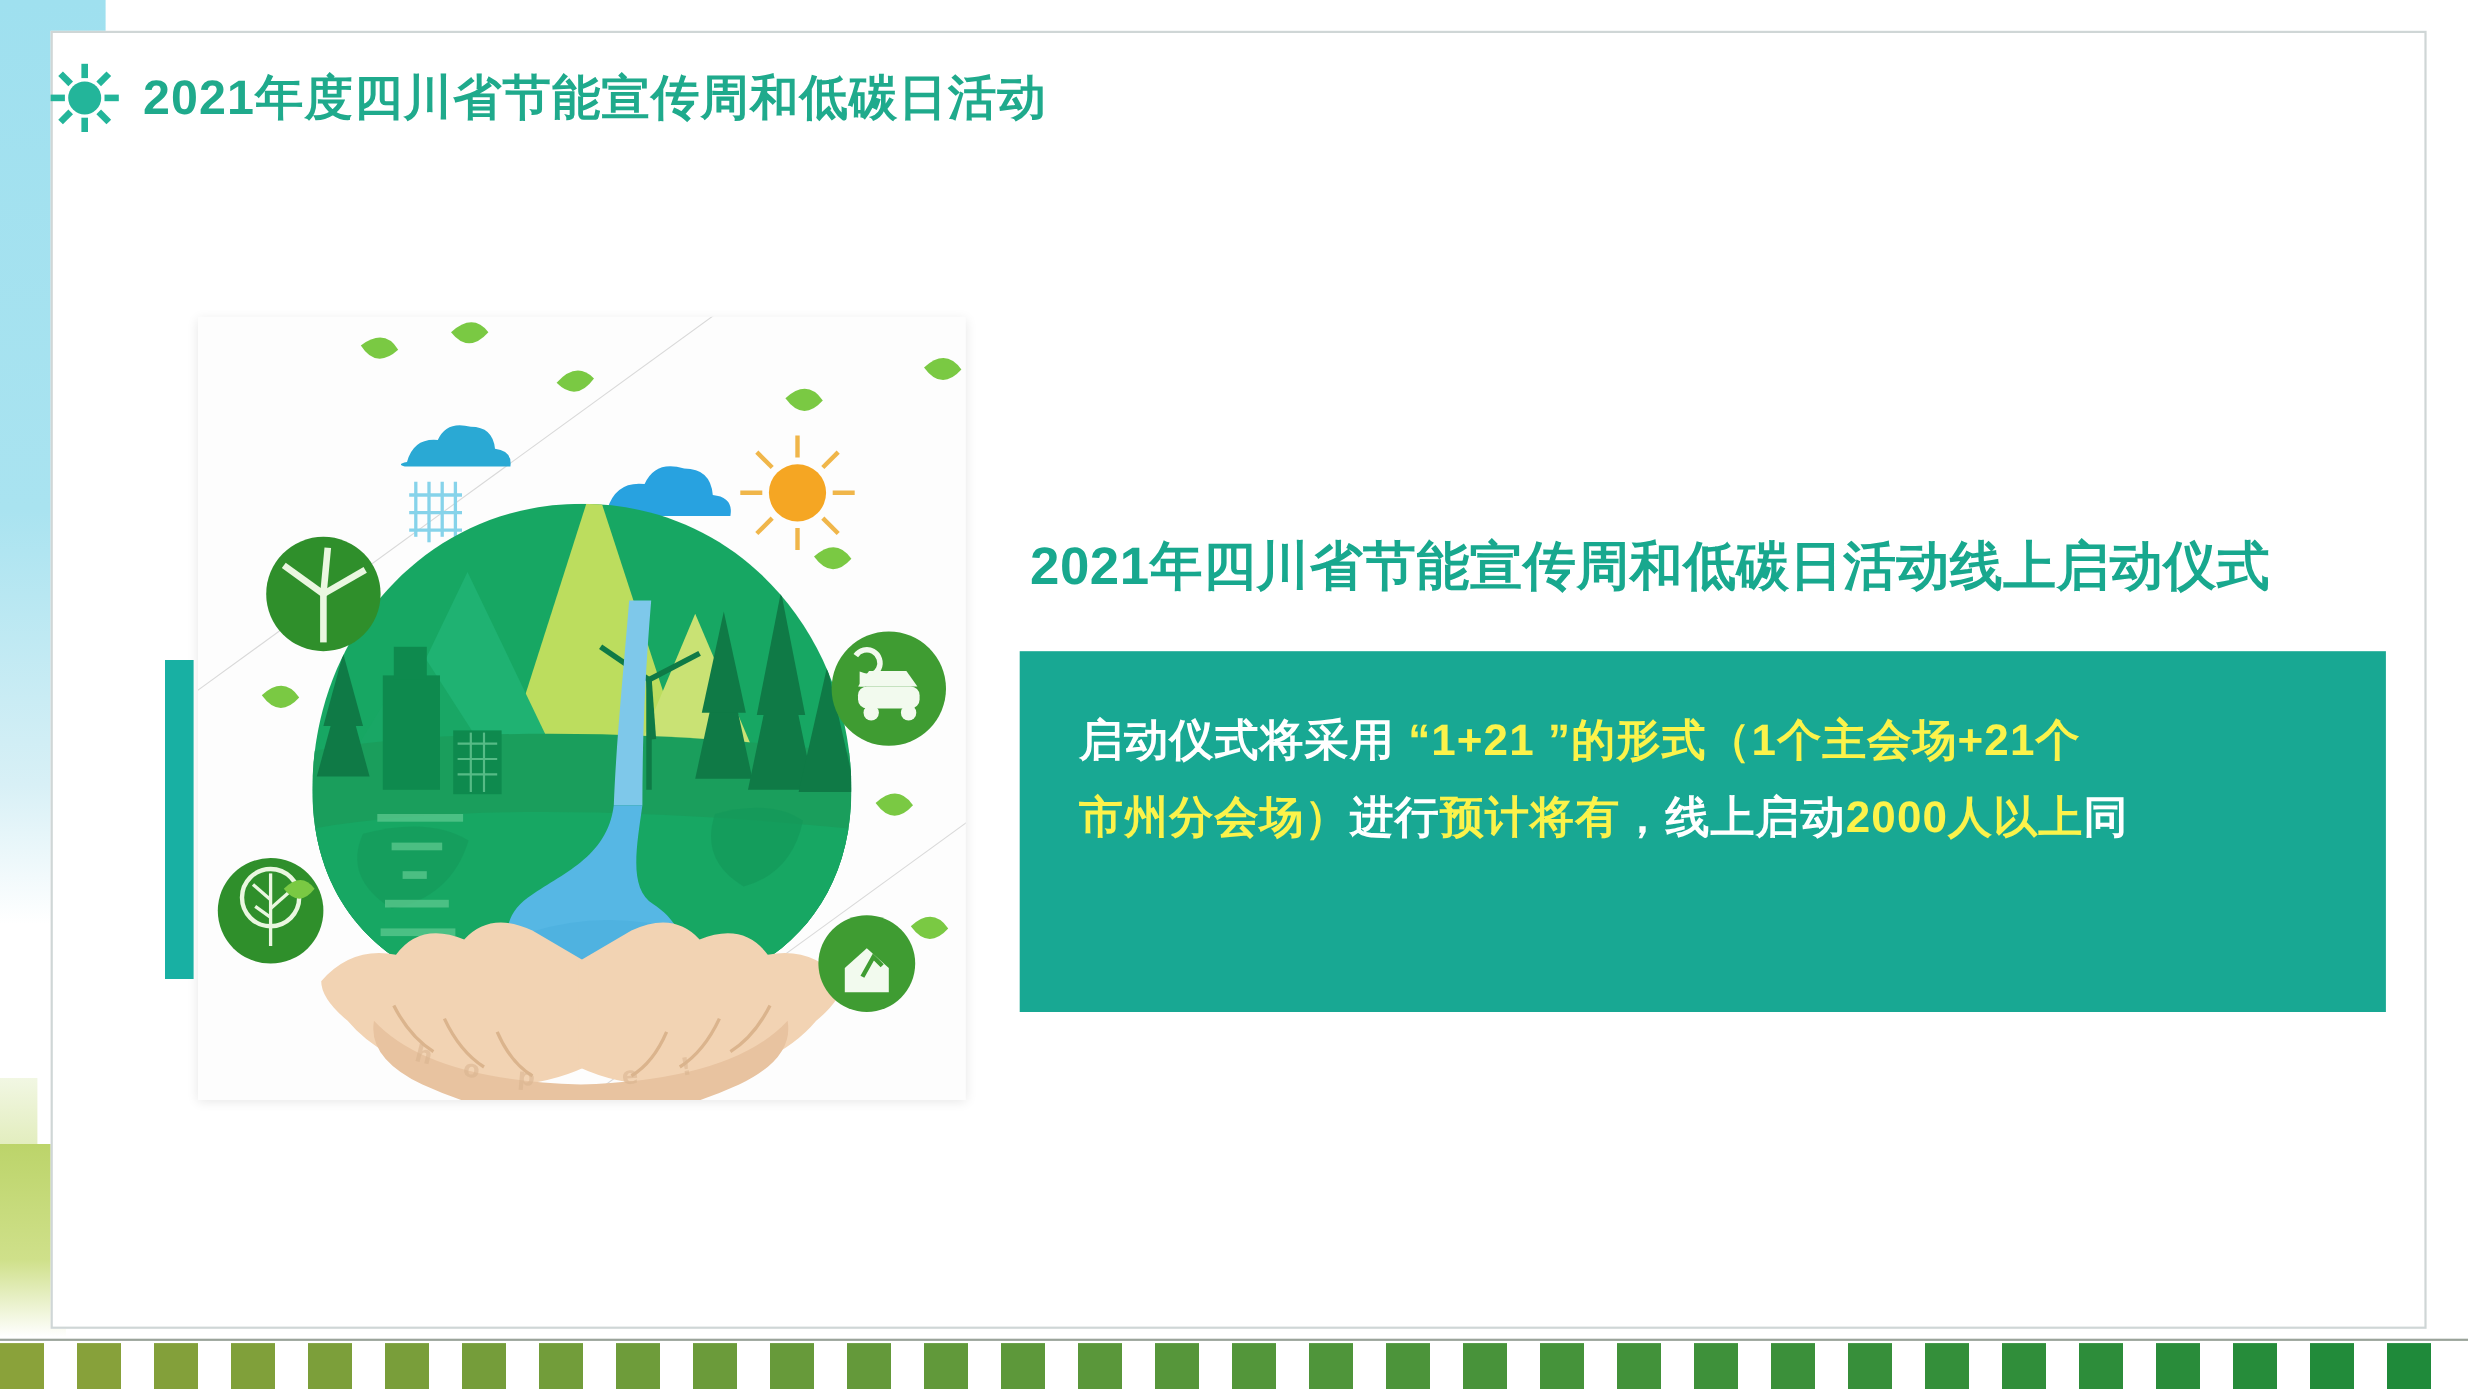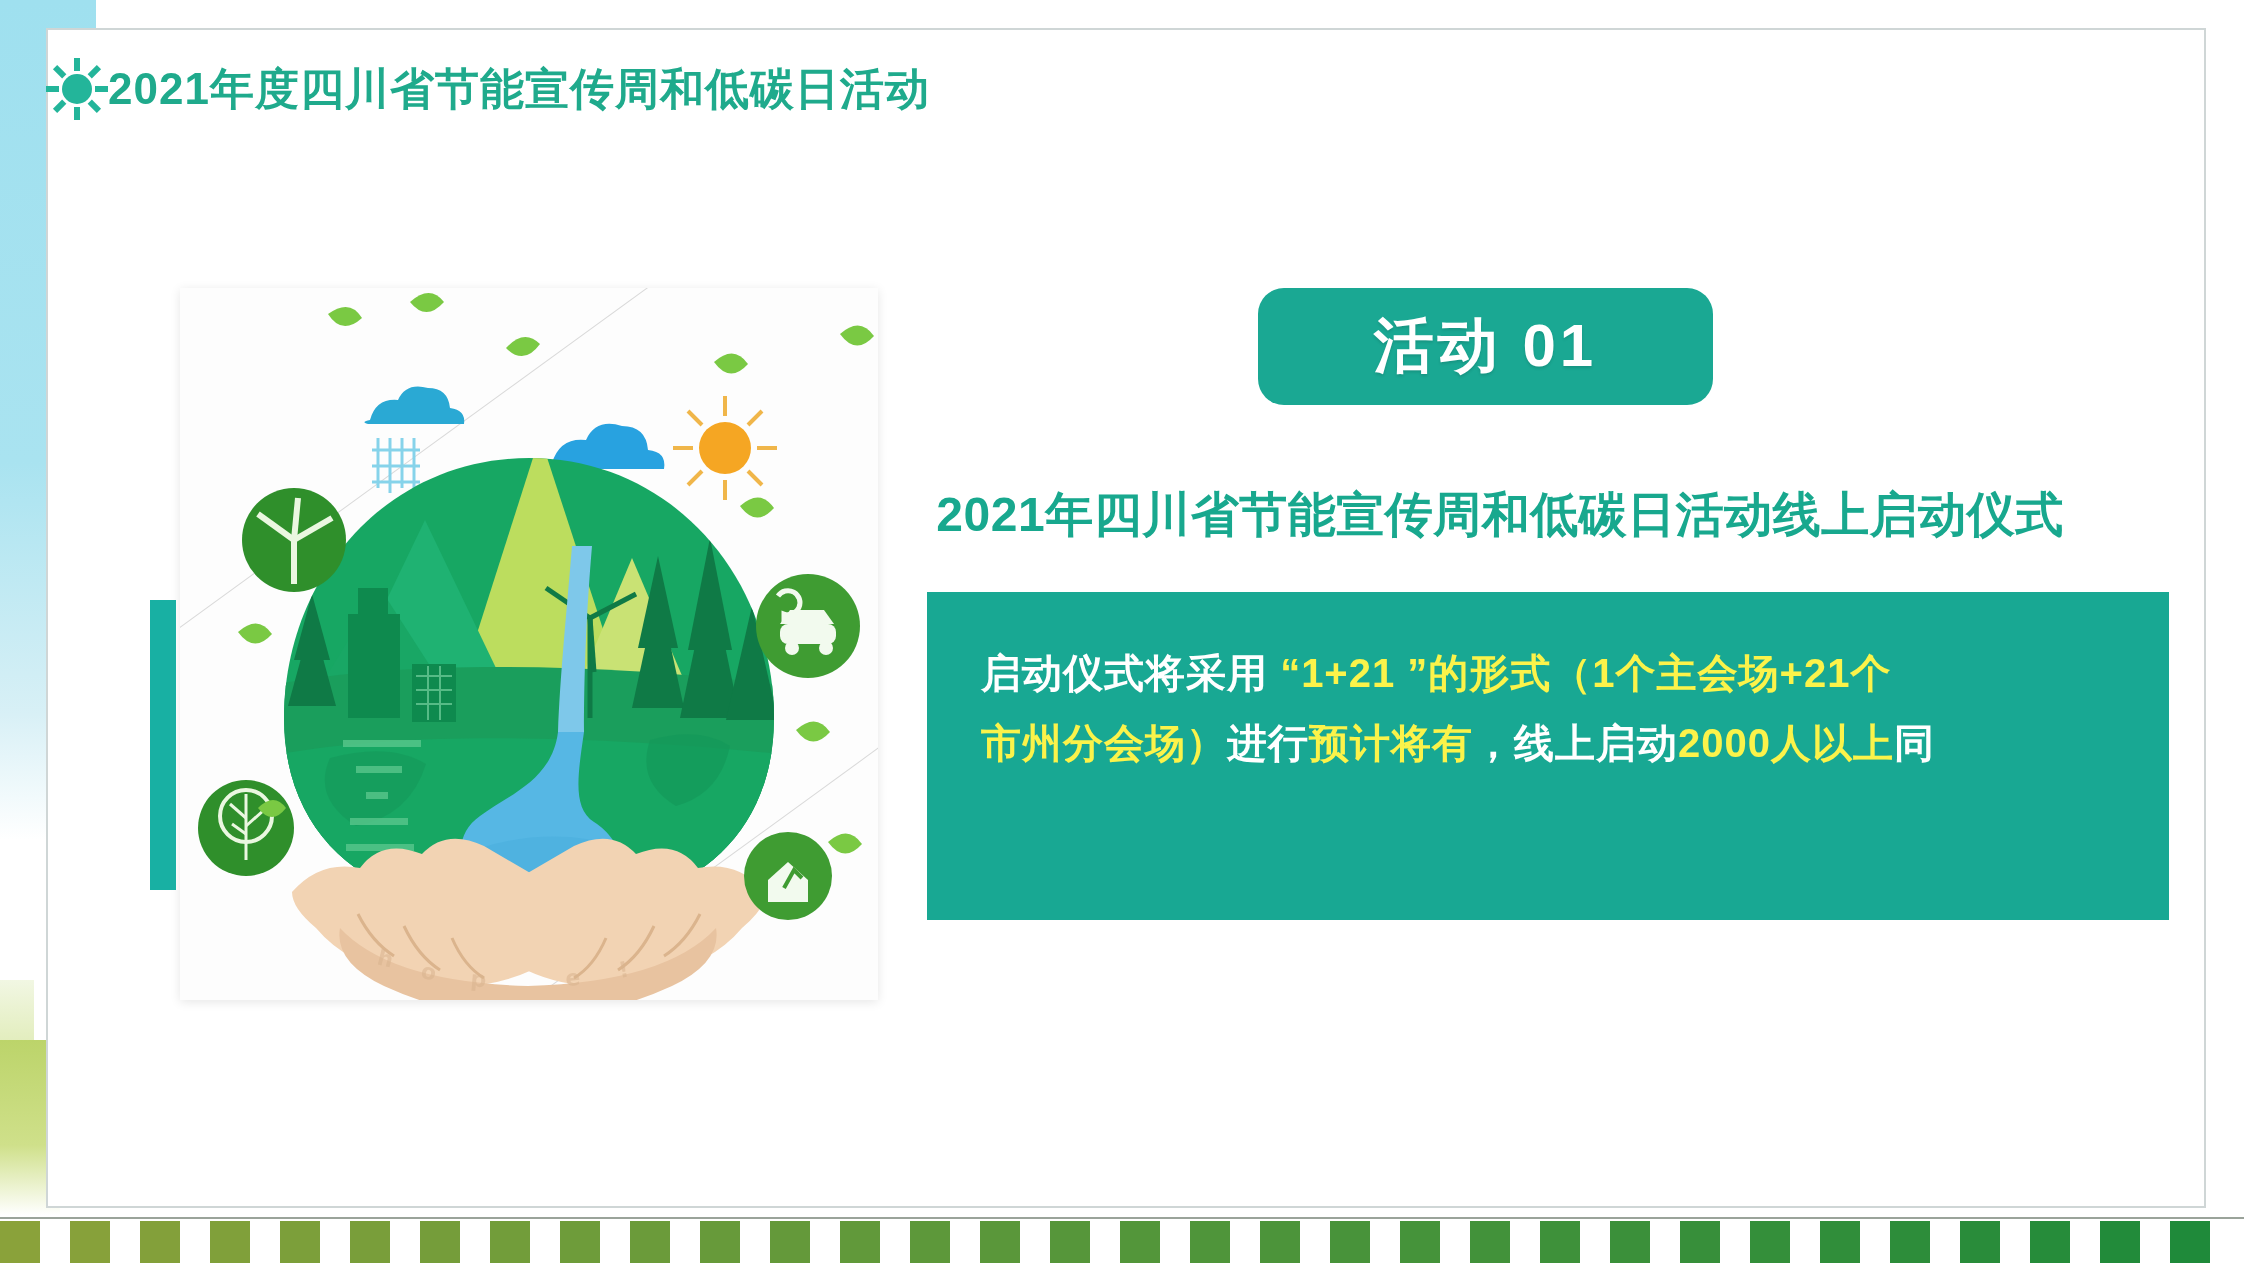--- a/index.html
+++ b/index.html
@@ -24,21 +24,21 @@
     background:linear-gradient(180deg,#eef5dc 0%,#c9dd80 100%);opacity:.8;
   }
 
   
   .card{
     position:absolute;left:46px;top:28px;width:2160px;height:1180px;
     background:#ffffff;border:2px solid #cfd6d6;box-sizing:border-box;
   }
 
   
-  .header{position:absolute;left:46px;top:58px;display:flex;align-items:center;}
+  .header{position:absolute;left:46px;top:58px;display:flex;align-items:center;gap:22px;}
   .sun-icon{width:62px;height:62px;position:relative;flex:none;}
   .sun-icon .core{
     position:absolute;left:16px;top:16px;width:30px;height:30px;border-radius:50%;
     background:#23b59a;
   }
   .sun-icon .ray{position:absolute;left:28px;top:0;width:6px;height:13px;background:#23b59a;
     transform-origin:3px 31px;}
   .page-title{
     font-size:44px;font-weight:bold;color:#1faa8c;letter-spacing:1px;white-space:nowrap;
   }
@@ -288,23 +288,20 @@
         <path d="M78 520 q16-16 28 0 q-14 18 -28 0 z"></path>
         <path d="M616 442 q20-18 34 2 q-18 20 -34 -2 z"></path>
         <path d="M648 554 q20-18 34 2 q-18 20 -34 -2 z"></path>
         <path d="M560 218 q20-18 34 2 q-18 20 -34 -2 z"></path>
       </g>
     </svg>
   </div>
 
   <div class="teal-bar"></div>
 
-  <div class="badge">
-    <span class="badge-text">活动 01</span>
-  </div>
 
   <div class="subtitle">2021年四川省节能宣传周和低碳日活动线上启动仪式</div>
 
   <div class="body-box">
     <div class="body-line" id="bl1"><span class="wt">启动仪式将采用 </span><span class="hl">“1+21 ”</span><span class="hl">的形式（1个主会场+21个</span></div>
     <div class="body-line" id="bl2"><span class="hl">市州分会场）</span><span class="wt">进行</span><span class="hl">预计将有</span><span class="wt">，线上启动</span><span class="hl">2000人以上</span><span class="wt">同</span></div>
   </div>
 
   <div class="dash-line"></div>
   <div class="dash-row" id="dashRow">

